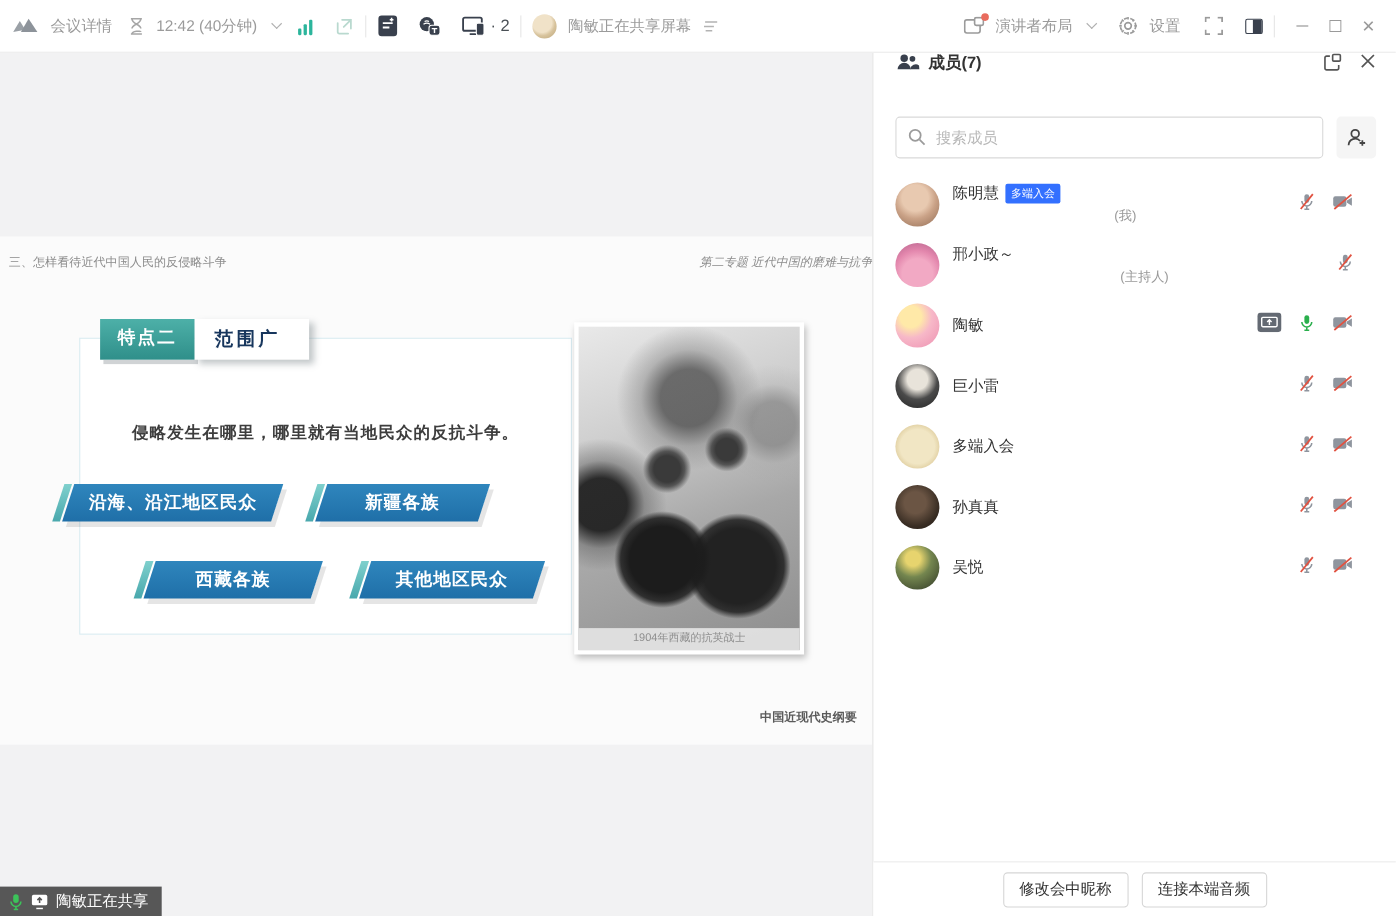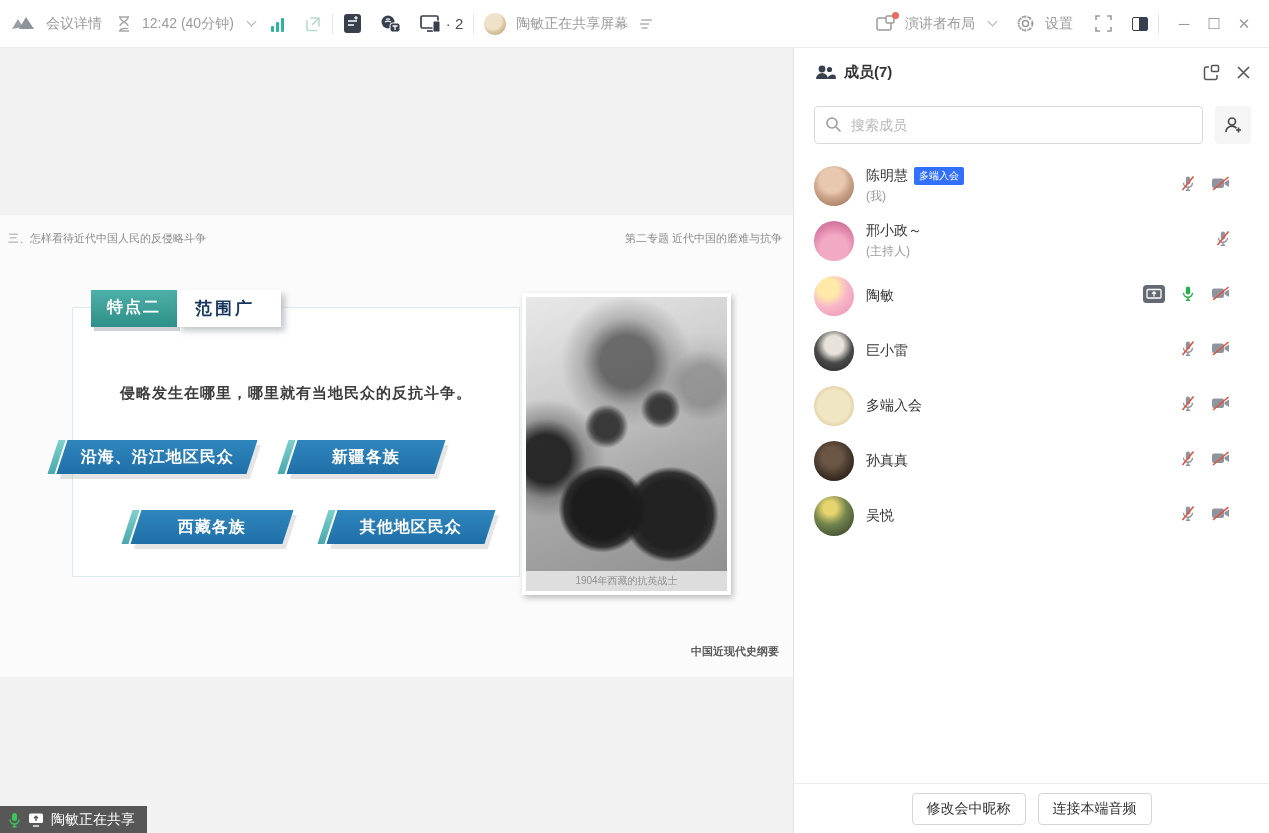--- a/index.html
+++ b/index.html
@@ -26,21 +26,21 @@
   .winbtn { color:#9a9a9a; font-size:15px; width:30px; text-align:center; cursor:default; }
   .reddot { position:absolute; top:-3px; right:-4px; width:7px; height:7px; border-radius:50%; background:#e96b5d; }
   .panel-toggle { width:16px; height:14px; border:1.5px solid #39404d; border-radius:2px; position:relative; }
   .panel-toggle::after { content:""; position:absolute; top:0; right:0; bottom:0; width:55%; background:#39404d; }
 
   
   .shared { position:absolute; top:48px; left:0; width:793px; height:785px; background:#f2f2f3; }
   .slideband { position:absolute; top:167px; left:0; width:793px; height:462px; background:#fbfbfb; }
   .slide-h { position:absolute; top:16px; font-size:11px; color:#8c8c8c; }
   .slide-h.left { left:8px; }
-  .slide-h.right { right:11px; }
+  .slide-h.right { right:0;font-style:italic; }
   .slide-footer { position:absolute; bottom:18px; right:14px; font-size:11px; font-weight:bold; color:#5a5a5a; }
 
   .contentbox { position:absolute; left:72px; top:92px; width:448px; height:270px;
     background:#fff; border:1px solid #d9ebf1; }
   .tabs { position:absolute; left:18px; top:-18px; display:flex; }
   .tab-active { background:linear-gradient(180deg,#4db0a8,#2f8f8a); color:#fff; font-weight:bold;
     font-size:16px; padding:7px 16px; box-shadow:3px 4px 0 rgba(120,130,135,.35); letter-spacing:2px; }
   .tab-secondary { background:#fff; color:#17365d; font-weight:bold; font-size:17px;
     padding:7px 26px 7px 18px; box-shadow:4px 4px 6px rgba(120,130,135,.45); letter-spacing:3px; }
   .bodytext { position:absolute; left:0; right:0; top:76px; text-align:center; color:#3d3d3d;
@@ -71,34 +71,34 @@
   .photo-cap { position:absolute; left:0; right:0; bottom:0; height:20px; background:rgba(228,228,228,.92);
     color:#8f8f8f; font-size:10px; text-align:center; line-height:20px; }
 
   .toast { position:absolute; left:0; bottom:0; height:27px; background:#575757; display:flex;
     align-items:center; gap:7px; padding:0 12px 0 8px; }
   .toast span { color:#ffffff; font-size:14px; }
 
   
   .panel { position:absolute; top:48px; right:0; width:476px; height:785px; background:#fff;
     border-left:1px solid #e3e3e3; }
-  .panel-head { display:flex; align-items:center; height:48px; padding:0 18px 0 20px; }
+  .panel-head { display:flex; align-items:flex-start; height:48px; padding:0 18px 0 20px; }
   .panel-title { font-size:15px; font-weight:bold; color:#333; margin-left:8px; }
   .panel-head .spacer { flex:1; }
   .head-ic { margin-left:16px; color:#555; display:inline-flex; }
   .searchrow { display:flex; align-items:center; padding:10px 18px 8px 20px; gap:12px; }
   .searchbox { position:relative; flex:1; }
   .searchbox input { width:100%; height:38px; border:1px solid #d9d9d9; border-radius:4px;
     padding:0 10px 0 36px; font-size:14px; color:#333; outline:none; background:#fff; }
   .searchbox input::placeholder { color:#b8b8b8; }
   .searchbox .mag { position:absolute; left:11px; top:10px; }
   .addbtn { width:36px; height:38px; border-radius:4px; background:#f5f5f5; display:flex;
     align-items:center; justify-content:center; }
   .mlist { padding-top:6px; }
-  .mrow { display:flex; align-items:center; height:55px; padding:0 38px 0 20px; }
+  .mrow { display:flex; align-items:center; height:55px; padding:0 38px 0 20px;text-align:center; }
   .avatar { width:40px; height:40px; border-radius:50%; flex:0 0 40px; }
   .av0 { background:radial-gradient(circle at 45% 35%, #e8c9b0 0 35%, #caa287 55%, #8f6a52 100%); }
   .av1 { background:radial-gradient(circle at 50% 70%, #f2a9c4 0 40%, #e387ad 62%, #b2608a 100%); }
   .av2 { background:radial-gradient(circle at 35% 30%, #ffe9a8 0 25%, #f7b8c8 50%, #ec8fb0 100%); }
   .av3 { background:radial-gradient(circle at 50% 35%, #e8e3da 0 28%, #4a4a4a 55%, #222 100%); }
   .av4 { background:radial-gradient(circle at 50% 50%, #f1e6c4 0 55%, #dcc998 80%, #c5ae78 100%); }
   .av5 { background:radial-gradient(circle at 45% 40%, #6b5544 0 30%, #3a2e24 65%, #1d1712 100%); }
   .av6 { background:radial-gradient(circle at 40% 30%, #e7d46e 0 18%, #74864f 45%, #2e3524 100%); }
   .minfo { margin-left:12px; flex:1; min-width:0; }
   .mname-line { display:flex; align-items:center; gap:6px; }

